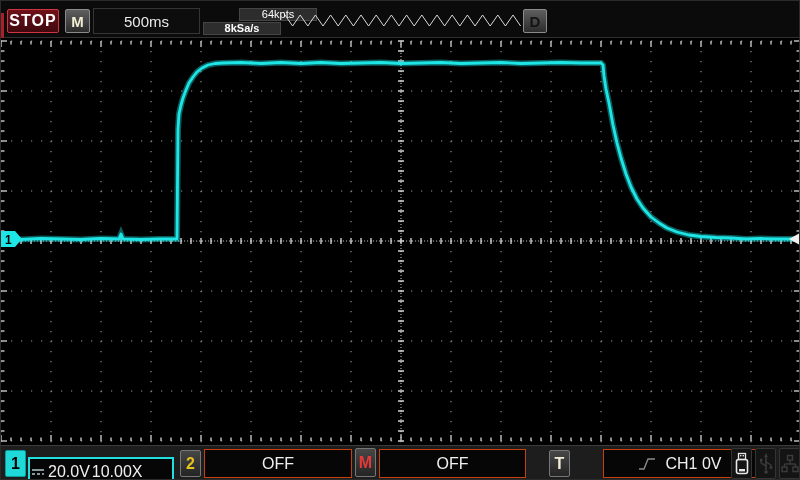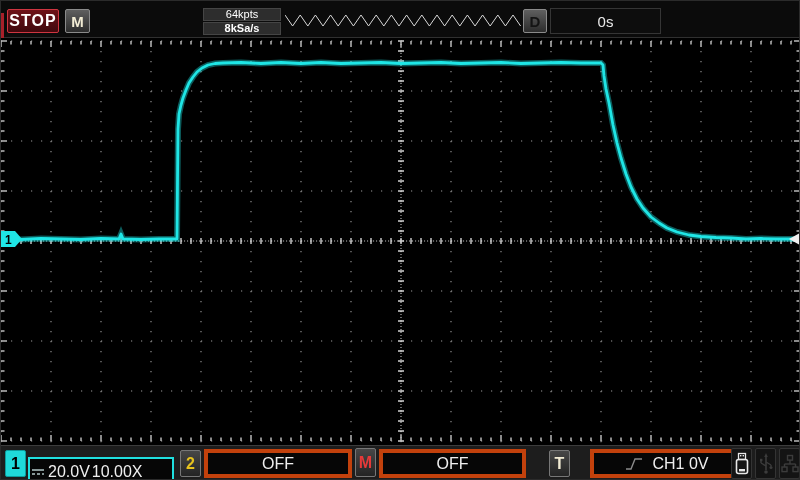--- a/index.html
+++ b/index.html
@@ -22,66 +22,66 @@
   .btn-m   { left:64px; top:8px; width:25px; height:24px; }
   .btn-d   { left:522px; top:8px; width:24px; height:24px; color:#141414; }
   .tb-box { position:absolute; top:7px; height:26px; background:#0d0d0d; border:1px solid #353535;
             display:flex; align-items:center; justify-content:center; color:#e9e9e9; font-size:15px; }
   .tb-timebase { left:92px;  width:107px; }
   .tb-pos      { left:549px; width:111px; }
   .tb-freq     { left:662px; width:136px; font-size:16px; }
   .mem { position:absolute; left:202px; width:78px; height:13px; background:#2d2d2d;
          border:1px solid #454545; color:#fff; font-size:11px; line-height:11px;
          display:flex; align-items:center; justify-content:center; }
-  .mem-top { top:7px; } .mem-bot { top:21px;font-weight:bold; }
+  .mem-top { top:7px;margin-left:36px; } .mem-bot { top:21px;font-weight:bold; }
   .zigzag { position:absolute; left:284px; top:8px; }
 
   
   .plot { position:absolute; left:0; top:37px; width:800px; height:407px; background:#000; }
 
   
   .botbar { position:absolute; left:0; top:444px; width:800px; height:36px; background:#1d1d1d;
             border-top:1px solid #3c3c3c; }
   .badge { position:absolute; top:4px; width:21px; height:27px; border:1px solid #777;
            border-radius:2px; background:linear-gradient(#474747,#242424);
            display:flex; align-items:center; justify-content:center;
            font-size:16px; font-weight:bold; }
   .badge-ch1 { left:4px; background:#1fd9d9; border-color:#0c9b9b; color:#000; }
   .badge-ch2 { left:179px; }
   .badge-m   { left:354px; top:2px; height:29px; }
   .badge-t   { left:548px; color:#f2ecd4; }
-  .info-box { position:absolute; top:3px; height:29px; background:#060606; border:4px solid #c2410c;
+  .info-box { position:absolute; top:3px; height:29px; background:#060606; border:1px solid #c2410c;
               display:flex; align-items:center; justify-content:center; color:#efefef; font-size:16px; }
   .ch1-box { left:27px; width:146px; border:2px solid #1fdfdf; justify-content:flex-start;
              gap:2px;margin-top:8px; }
   .ch2-box { left:203px; width:148px; }
   .m-box   { left:378px; width:147px; }
-  .trig-box{ left:589px; width:153px; gap:8px; }
+  .trig-box{ left:602px; width:153px; gap:8px; }
   .icon-box { position:absolute; top:2px; width:21px; height:31px; background:#141414;
               border:1px solid #343434; border-radius:2px;
               display:flex; align-items:center; justify-content:center; }
   .ib-usb { left:730px; } .ib-usbdev { left:754px; } .ib-lan { left:778px; }
   .txt { white-space:nowrap; }
 </style>
 </head>
 <body>
 
 <div class="screen">
 
   <div class="topbar">
     <div class="red-strip"></div>
     <div class="btn btn-stop">STOP</div>
     <div class="btn btn-m">M</div>
+    <div class="tb-box tb-timebase">500ms</div>
     <div class="mem mem-top">64kpts</div>
     <div class="mem mem-bot">8kSa/s</div>
     <svg class="zigzag" width="236" height="22">
       <polyline id="zz" fill="none" stroke="#d8d8d8" stroke-width="1" points="0,6 7.6,17 15.2,6 22.799999999999997,17 30.4,6 38,17 45.6,6 53.2,17 60.800000000000004,6 68.4,17 76,6 83.6,17 91.19999999999999,6 98.79999999999998,17 106.39999999999998,6 113.99999999999997,17 121.59999999999997,6 129.19999999999996,17 136.79999999999995,6 144.39999999999995,17 151.99999999999994,6 159.59999999999994,17 167.19999999999993,6 174.79999999999993,17 182.39999999999992,6 189.99999999999991,17 197.5999999999999,6 205.1999999999999,17 212.7999999999999,6 220.3999999999999,17 227.9999999999999,6 235.59999999999988,17"></polyline>
     </svg>
     <div class="btn btn-d">D</div>
-    <div class="tb-box tb-pos">0s</div>
   </div>
 
   <div class="plot">
     <svg id="gridsvg" width="800" height="407" viewBox="0 0 800 407">
       <path id="dots" stroke="#9a9a9a" stroke-width="1.1" fill="none" d="M0,3h1.2M10,3h1.2M20,3h1.2M30,3h1.2M40,3h1.2M50,3h1.2M60,3h1.2M70,3h1.2M80,3h1.2M90,3h1.2M100,3h1.2M110,3h1.2M120,3h1.2M130,3h1.2M140,3h1.2M150,3h1.2M160,3h1.2M170,3h1.2M180,3h1.2M190,3h1.2M200,3h1.2M210,3h1.2M220,3h1.2M230,3h1.2M240,3h1.2M250,3h1.2M260,3h1.2M270,3h1.2M280,3h1.2M290,3h1.2M300,3h1.2M310,3h1.2M320,3h1.2M330,3h1.2M340,3h1.2M350,3h1.2M360,3h1.2M370,3h1.2M380,3h1.2M390,3h1.2M400,3h1.2M410,3h1.2M420,3h1.2M430,3h1.2M440,3h1.2M450,3h1.2M460,3h1.2M470,3h1.2M480,3h1.2M490,3h1.2M500,3h1.2M510,3h1.2M520,3h1.2M530,3h1.2M540,3h1.2M550,3h1.2M560,3h1.2M570,3h1.2M580,3h1.2M590,3h1.2M600,3h1.2M610,3h1.2M620,3h1.2M630,3h1.2M640,3h1.2M650,3h1.2M660,3h1.2M670,3h1.2M680,3h1.2M690,3h1.2M700,3h1.2M710,3h1.2M720,3h1.2M730,3h1.2M740,3h1.2M750,3h1.2M760,3h1.2M770,3h1.2M780,3h1.2M790,3h1.2M799,3h1.2M0,53h1.2M10,53h1.2M20,53h1.2M30,53h1.2M40,53h1.2M50,53h1.2M60,53h1.2M70,53h1.2M80,53h1.2M90,53h1.2M100,53h1.2M110,53h1.2M120,53h1.2M130,53h1.2M140,53h1.2M150,53h1.2M160,53h1.2M170,53h1.2M180,53h1.2M190,53h1.2M200,53h1.2M210,53h1.2M220,53h1.2M230,53h1.2M240,53h1.2M250,53h1.2M260,53h1.2M270,53h1.2M280,53h1.2M290,53h1.2M300,53h1.2M310,53h1.2M320,53h1.2M330,53h1.2M340,53h1.2M350,53h1.2M360,53h1.2M370,53h1.2M380,53h1.2M390,53h1.2M400,53h1.2M410,53h1.2M420,53h1.2M430,53h1.2M440,53h1.2M450,53h1.2M460,53h1.2M470,53h1.2M480,53h1.2M490,53h1.2M500,53h1.2M510,53h1.2M520,53h1.2M530,53h1.2M540,53h1.2M550,53h1.2M560,53h1.2M570,53h1.2M580,53h1.2M590,53h1.2M600,53h1.2M610,53h1.2M620,53h1.2M630,53h1.2M640,53h1.2M650,53h1.2M660,53h1.2M670,53h1.2M680,53h1.2M690,53h1.2M700,53h1.2M710,53h1.2M720,53h1.2M730,53h1.2M740,53h1.2M750,53h1.2M760,53h1.2M770,53h1.2M780,53h1.2M790,53h1.2M799,53h1.2M0,103h1.2M10,103h1.2M20,103h1.2M30,103h1.2M40,103h1.2M50,103h1.2M60,103h1.2M70,103h1.2M80,103h1.2M90,103h1.2M100,103h1.2M110,103h1.2M120,103h1.2M130,103h1.2M140,103h1.2M150,103h1.2M160,103h1.2M170,103h1.2M180,103h1.2M190,103h1.2M200,103h1.2M210,103h1.2M220,103h1.2M230,103h1.2M240,103h1.2M250,103h1.2M260,103h1.2M270,103h1.2M280,103h1.2M290,103h1.2M300,103h1.2M310,103h1.2M320,103h1.2M330,103h1.2M340,103h1.2M350,103h1.2M360,103h1.2M370,103h1.2M380,103h1.2M390,103h1.2M400,103h1.2M410,103h1.2M420,103h1.2M430,103h1.2M440,103h1.2M450,103h1.2M460,103h1.2M470,103h1.2M480,103h1.2M490,103h1.2M500,103h1.2M510,103h1.2M520,103h1.2M530,103h1.2M540,103h1.2M550,103h1.2M560,103h1.2M570,103h1.2M580,103h1.2M590,103h1.2M600,103h1.2M610,103h1.2M620,103h1.2M630,103h1.2M640,103h1.2M650,103h1.2M660,103h1.2M670,103h1.2M680,103h1.2M690,103h1.2M700,103h1.2M710,103h1.2M720,103h1.2M730,103h1.2M740,103h1.2M750,103h1.2M760,103h1.2M770,103h1.2M780,103h1.2M790,103h1.2M799,103h1.2M0,153h1.2M10,153h1.2M20,153h1.2M30,153h1.2M40,153h1.2M50,153h1.2M60,153h1.2M70,153h1.2M80,153h1.2M90,153h1.2M100,153h1.2M110,153h1.2M120,153h1.2M130,153h1.2M140,153h1.2M150,153h1.2M160,153h1.2M170,153h1.2M180,153h1.2M190,153h1.2M200,153h1.2M210,153h1.2M220,153h1.2M230,153h1.2M240,153h1.2M250,153h1.2M260,153h1.2M270,153h1.2M280,153h1.2M290,153h1.2M300,153h1.2M310,153h1.2M320,153h1.2M330,153h1.2M340,153h1.2M350,153h1.2M360,153h1.2M370,153h1.2M380,153h1.2M390,153h1.2M400,153h1.2M410,153h1.2M420,153h1.2M430,153h1.2M440,153h1.2M450,153h1.2M460,153h1.2M470,153h1.2M480,153h1.2M490,153h1.2M500,153h1.2M510,153h1.2M520,153h1.2M530,153h1.2M540,153h1.2M550,153h1.2M560,153h1.2M570,153h1.2M580,153h1.2M590,153h1.2M600,153h1.2M610,153h1.2M620,153h1.2M630,153h1.2M640,153h1.2M650,153h1.2M660,153h1.2M670,153h1.2M680,153h1.2M690,153h1.2M700,153h1.2M710,153h1.2M720,153h1.2M730,153h1.2M740,153h1.2M750,153h1.2M760,153h1.2M770,153h1.2M780,153h1.2M790,153h1.2M799,153h1.2M0,203h1.2M10,203h1.2M20,203h1.2M30,203h1.2M40,203h1.2M50,203h1.2M60,203h1.2M70,203h1.2M80,203h1.2M90,203h1.2M100,203h1.2M110,203h1.2M120,203h1.2M130,203h1.2M140,203h1.2M150,203h1.2M160,203h1.2M170,203h1.2M180,203h1.2M190,203h1.2M200,203h1.2M210,203h1.2M220,203h1.2M230,203h1.2M240,203h1.2M250,203h1.2M260,203h1.2M270,203h1.2M280,203h1.2M290,203h1.2M300,203h1.2M310,203h1.2M320,203h1.2M330,203h1.2M340,203h1.2M350,203h1.2M360,203h1.2M370,203h1.2M380,203h1.2M390,203h1.2M400,203h1.2M410,203h1.2M420,203h1.2M430,203h1.2M440,203h1.2M450,203h1.2M460,203h1.2M470,203h1.2M480,203h1.2M490,203h1.2M500,203h1.2M510,203h1.2M520,203h1.2M530,203h1.2M540,203h1.2M550,203h1.2M560,203h1.2M570,203h1.2M580,203h1.2M590,203h1.2M600,203h1.2M610,203h1.2M620,203h1.2M630,203h1.2M640,203h1.2M650,203h1.2M660,203h1.2M670,203h1.2M680,203h1.2M690,203h1.2M700,203h1.2M710,203h1.2M720,203h1.2M730,203h1.2M740,203h1.2M750,203h1.2M760,203h1.2M770,203h1.2M780,203h1.2M790,203h1.2M799,203h1.2M0,253h1.2M10,253h1.2M20,253h1.2M30,253h1.2M40,253h1.2M50,253h1.2M60,253h1.2M70,253h1.2M80,253h1.2M90,253h1.2M100,253h1.2M110,253h1.2M120,253h1.2M130,253h1.2M140,253h1.2M150,253h1.2M160,253h1.2M170,253h1.2M180,253h1.2M190,253h1.2M200,253h1.2M210,253h1.2M220,253h1.2M230,253h1.2M240,253h1.2M250,253h1.2M260,253h1.2M270,253h1.2M280,253h1.2M290,253h1.2M300,253h1.2M310,253h1.2M320,253h1.2M330,253h1.2M340,253h1.2M350,253h1.2M360,253h1.2M370,253h1.2M380,253h1.2M390,253h1.2M400,253h1.2M410,253h1.2M420,253h1.2M430,253h1.2M440,253h1.2M450,253h1.2M460,253h1.2M470,253h1.2M480,253h1.2M490,253h1.2M500,253h1.2M510,253h1.2M520,253h1.2M530,253h1.2M540,253h1.2M550,253h1.2M560,253h1.2M570,253h1.2M580,253h1.2M590,253h1.2M600,253h1.2M610,253h1.2M620,253h1.2M630,253h1.2M640,253h1.2M650,253h1.2M660,253h1.2M670,253h1.2M680,253h1.2M690,253h1.2M700,253h1.2M710,253h1.2M720,253h1.2M730,253h1.2M740,253h1.2M750,253h1.2M760,253h1.2M770,253h1.2M780,253h1.2M790,253h1.2M799,253h1.2M0,303h1.2M10,303h1.2M20,303h1.2M30,303h1.2M40,303h1.2M50,303h1.2M60,303h1.2M70,303h1.2M80,303h1.2M90,303h1.2M100,303h1.2M110,303h1.2M120,303h1.2M130,303h1.2M140,303h1.2M150,303h1.2M160,303h1.2M170,303h1.2M180,303h1.2M190,303h1.2M200,303h1.2M210,303h1.2M220,303h1.2M230,303h1.2M240,303h1.2M250,303h1.2M260,303h1.2M270,303h1.2M280,303h1.2M290,303h1.2M300,303h1.2M310,303h1.2M320,303h1.2M330,303h1.2M340,303h1.2M350,303h1.2M360,303h1.2M370,303h1.2M380,303h1.2M390,303h1.2M400,303h1.2M410,303h1.2M420,303h1.2M430,303h1.2M440,303h1.2M450,303h1.2M460,303h1.2M470,303h1.2M480,303h1.2M490,303h1.2M500,303h1.2M510,303h1.2M520,303h1.2M530,303h1.2M540,303h1.2M550,303h1.2M560,303h1.2M570,303h1.2M580,303h1.2M590,303h1.2M600,303h1.2M610,303h1.2M620,303h1.2M630,303h1.2M640,303h1.2M650,303h1.2M660,303h1.2M670,303h1.2M680,303h1.2M690,303h1.2M700,303h1.2M710,303h1.2M720,303h1.2M730,303h1.2M740,303h1.2M750,303h1.2M760,303h1.2M770,303h1.2M780,303h1.2M790,303h1.2M799,303h1.2M0,353h1.2M10,353h1.2M20,353h1.2M30,353h1.2M40,353h1.2M50,353h1.2M60,353h1.2M70,353h1.2M80,353h1.2M90,353h1.2M100,353h1.2M110,353h1.2M120,353h1.2M130,353h1.2M140,353h1.2M150,353h1.2M160,353h1.2M170,353h1.2M180,353h1.2M190,353h1.2M200,353h1.2M210,353h1.2M220,353h1.2M230,353h1.2M240,353h1.2M250,353h1.2M260,353h1.2M270,353h1.2M280,353h1.2M290,353h1.2M300,353h1.2M310,353h1.2M320,353h1.2M330,353h1.2M340,353h1.2M350,353h1.2M360,353h1.2M370,353h1.2M380,353h1.2M390,353h1.2M400,353h1.2M410,353h1.2M420,353h1.2M430,353h1.2M440,353h1.2M450,353h1.2M460,353h1.2M470,353h1.2M480,353h1.2M490,353h1.2M500,353h1.2M510,353h1.2M520,353h1.2M530,353h1.2M540,353h1.2M550,353h1.2M560,353h1.2M570,353h1.2M580,353h1.2M590,353h1.2M600,353h1.2M610,353h1.2M620,353h1.2M630,353h1.2M640,353h1.2M650,353h1.2M660,353h1.2M670,353h1.2M680,353h1.2M690,353h1.2M700,353h1.2M710,353h1.2M720,353h1.2M730,353h1.2M740,353h1.2M750,353h1.2M760,353h1.2M770,353h1.2M780,353h1.2M790,353h1.2M799,353h1.2M0,403h1.2M10,403h1.2M20,403h1.2M30,403h1.2M40,403h1.2M50,403h1.2M60,403h1.2M70,403h1.2M80,403h1.2M90,403h1.2M100,403h1.2M110,403h1.2M120,403h1.2M130,403h1.2M140,403h1.2M150,403h1.2M160,403h1.2M170,403h1.2M180,403h1.2M190,403h1.2M200,403h1.2M210,403h1.2M220,403h1.2M230,403h1.2M240,403h1.2M250,403h1.2M260,403h1.2M270,403h1.2M280,403h1.2M290,403h1.2M300,403h1.2M310,403h1.2M320,403h1.2M330,403h1.2M340,403h1.2M350,403h1.2M360,403h1.2M370,403h1.2M380,403h1.2M390,403h1.2M400,403h1.2M410,403h1.2M420,403h1.2M430,403h1.2M440,403h1.2M450,403h1.2M460,403h1.2M470,403h1.2M480,403h1.2M490,403h1.2M500,403h1.2M510,403h1.2M520,403h1.2M530,403h1.2M540,403h1.2M550,403h1.2M560,403h1.2M570,403h1.2M580,403h1.2M590,403h1.2M600,403h1.2M610,403h1.2M620,403h1.2M630,403h1.2M640,403h1.2M650,403h1.2M660,403h1.2M670,403h1.2M680,403h1.2M690,403h1.2M700,403h1.2M710,403h1.2M720,403h1.2M730,403h1.2M740,403h1.2M750,403h1.2M760,403h1.2M770,403h1.2M780,403h1.2M790,403h1.2M799,403h1.2M0,3v1.2M0,13v1.2M0,23v1.2M0,33v1.2M0,43v1.2M0,53v1.2M0,63v1.2M0,73v1.2M0,83v1.2M0,93v1.2M0,103v1.2M0,113v1.2M0,123v1.2M0,133v1.2M0,143v1.2M0,153v1.2M0,163v1.2M0,173v1.2M0,183v1.2M0,193v1.2M0,203v1.2M0,213v1.2M0,223v1.2M0,233v1.2M0,243v1.2M0,253v1.2M0,263v1.2M0,273v1.2M0,283v1.2M0,293v1.2M0,303v1.2M0,313v1.2M0,323v1.2M0,333v1.2M0,343v1.2M0,353v1.2M0,363v1.2M0,373v1.2M0,383v1.2M0,393v1.2M0,403v1.2M50,3v1.2M50,13v1.2M50,23v1.2M50,33v1.2M50,43v1.2M50,53v1.2M50,63v1.2M50,73v1.2M50,83v1.2M50,93v1.2M50,103v1.2M50,113v1.2M50,123v1.2M50,133v1.2M50,143v1.2M50,153v1.2M50,163v1.2M50,173v1.2M50,183v1.2M50,193v1.2M50,203v1.2M50,213v1.2M50,223v1.2M50,233v1.2M50,243v1.2M50,253v1.2M50,263v1.2M50,273v1.2M50,283v1.2M50,293v1.2M50,303v1.2M50,313v1.2M50,323v1.2M50,333v1.2M50,343v1.2M50,353v1.2M50,363v1.2M50,373v1.2M50,383v1.2M50,393v1.2M50,403v1.2M100,3v1.2M100,13v1.2M100,23v1.2M100,33v1.2M100,43v1.2M100,53v1.2M100,63v1.2M100,73v1.2M100,83v1.2M100,93v1.2M100,103v1.2M100,113v1.2M100,123v1.2M100,133v1.2M100,143v1.2M100,153v1.2M100,163v1.2M100,173v1.2M100,183v1.2M100,193v1.2M100,203v1.2M100,213v1.2M100,223v1.2M100,233v1.2M100,243v1.2M100,253v1.2M100,263v1.2M100,273v1.2M100,283v1.2M100,293v1.2M100,303v1.2M100,313v1.2M100,323v1.2M100,333v1.2M100,343v1.2M100,353v1.2M100,363v1.2M100,373v1.2M100,383v1.2M100,393v1.2M100,403v1.2M150,3v1.2M150,13v1.2M150,23v1.2M150,33v1.2M150,43v1.2M150,53v1.2M150,63v1.2M150,73v1.2M150,83v1.2M150,93v1.2M150,103v1.2M150,113v1.2M150,123v1.2M150,133v1.2M150,143v1.2M150,153v1.2M150,163v1.2M150,173v1.2M150,183v1.2M150,193v1.2M150,203v1.2M150,213v1.2M150,223v1.2M150,233v1.2M150,243v1.2M150,253v1.2M150,263v1.2M150,273v1.2M150,283v1.2M150,293v1.2M150,303v1.2M150,313v1.2M150,323v1.2M150,333v1.2M150,343v1.2M150,353v1.2M150,363v1.2M150,373v1.2M150,383v1.2M150,393v1.2M150,403v1.2M200,3v1.2M200,13v1.2M200,23v1.2M200,33v1.2M200,43v1.2M200,53v1.2M200,63v1.2M200,73v1.2M200,83v1.2M200,93v1.2M200,103v1.2M200,113v1.2M200,123v1.2M200,133v1.2M200,143v1.2M200,153v1.2M200,163v1.2M200,173v1.2M200,183v1.2M200,193v1.2M200,203v1.2M200,213v1.2M200,223v1.2M200,233v1.2M200,243v1.2M200,253v1.2M200,263v1.2M200,273v1.2M200,283v1.2M200,293v1.2M200,303v1.2M200,313v1.2M200,323v1.2M200,333v1.2M200,343v1.2M200,353v1.2M200,363v1.2M200,373v1.2M200,383v1.2M200,393v1.2M200,403v1.2M250,3v1.2M250,13v1.2M250,23v1.2M250,33v1.2M250,43v1.2M250,53v1.2M250,63v1.2M250,73v1.2M250,83v1.2M250,93v1.2M250,103v1.2M250,113v1.2M250,123v1.2M250,133v1.2M250,143v1.2M250,153v1.2M250,163v1.2M250,173v1.2M250,183v1.2M250,193v1.2M250,203v1.2M250,213v1.2M250,223v1.2M250,233v1.2M250,243v1.2M250,253v1.2M250,263v1.2M250,273v1.2M250,283v1.2M250,293v1.2M250,303v1.2M250,313v1.2M250,323v1.2M250,333v1.2M250,343v1.2M250,353v1.2M250,363v1.2M250,373v1.2M250,383v1.2M250,393v1.2M250,403v1.2M300,3v1.2M300,13v1.2M300,23v1.2M300,33v1.2M300,43v1.2M300,53v1.2M300,63v1.2M300,73v1.2M300,83v1.2M300,93v1.2M300,103v1.2M300,113v1.2M300,123v1.2M300,133v1.2M300,143v1.2M300,153v1.2M300,163v1.2M300,173v1.2M300,183v1.2M300,193v1.2M300,203v1.2M300,213v1.2M300,223v1.2M300,233v1.2M300,243v1.2M300,253v1.2M300,263v1.2M300,273v1.2M300,283v1.2M300,293v1.2M300,303v1.2M300,313v1.2M300,323v1.2M300,333v1.2M300,343v1.2M300,353v1.2M300,363v1.2M300,373v1.2M300,383v1.2M300,393v1.2M300,403v1.2M350,3v1.2M350,13v1.2M350,23v1.2M350,33v1.2M350,43v1.2M350,53v1.2M350,63v1.2M350,73v1.2M350,83v1.2M350,93v1.2M350,103v1.2M350,113v1.2M350,123v1.2M350,133v1.2M350,143v1.2M350,153v1.2M350,163v1.2M350,173v1.2M350,183v1.2M350,193v1.2M350,203v1.2M350,213v1.2M350,223v1.2M350,233v1.2M350,243v1.2M350,253v1.2M350,263v1.2M350,273v1.2M350,283v1.2M350,293v1.2M350,303v1.2M350,313v1.2M350,323v1.2M350,333v1.2M350,343v1.2M350,353v1.2M350,363v1.2M350,373v1.2M350,383v1.2M350,393v1.2M350,403v1.2M400,3v1.2M400,13v1.2M400,23v1.2M400,33v1.2M400,43v1.2M400,53v1.2M400,63v1.2M400,73v1.2M400,83v1.2M400,93v1.2M400,103v1.2M400,113v1.2M400,123v1.2M400,133v1.2M400,143v1.2M400,153v1.2M400,163v1.2M400,173v1.2M400,183v1.2M400,193v1.2M400,203v1.2M400,213v1.2M400,223v1.2M400,233v1.2M400,243v1.2M400,253v1.2M400,263v1.2M400,273v1.2M400,283v1.2M400,293v1.2M400,303v1.2M400,313v1.2M400,323v1.2M400,333v1.2M400,343v1.2M400,353v1.2M400,363v1.2M400,373v1.2M400,383v1.2M400,393v1.2M400,403v1.2M450,3v1.2M450,13v1.2M450,23v1.2M450,33v1.2M450,43v1.2M450,53v1.2M450,63v1.2M450,73v1.2M450,83v1.2M450,93v1.2M450,103v1.2M450,113v1.2M450,123v1.2M450,133v1.2M450,143v1.2M450,153v1.2M450,163v1.2M450,173v1.2M450,183v1.2M450,193v1.2M450,203v1.2M450,213v1.2M450,223v1.2M450,233v1.2M450,243v1.2M450,253v1.2M450,263v1.2M450,273v1.2M450,283v1.2M450,293v1.2M450,303v1.2M450,313v1.2M450,323v1.2M450,333v1.2M450,343v1.2M450,353v1.2M450,363v1.2M450,373v1.2M450,383v1.2M450,393v1.2M450,403v1.2M500,3v1.2M500,13v1.2M500,23v1.2M500,33v1.2M500,43v1.2M500,53v1.2M500,63v1.2M500,73v1.2M500,83v1.2M500,93v1.2M500,103v1.2M500,113v1.2M500,123v1.2M500,133v1.2M500,143v1.2M500,153v1.2M500,163v1.2M500,173v1.2M500,183v1.2M500,193v1.2M500,203v1.2M500,213v1.2M500,223v1.2M500,233v1.2M500,243v1.2M500,253v1.2M500,263v1.2M500,273v1.2M500,283v1.2M500,293v1.2M500,303v1.2M500,313v1.2M500,323v1.2M500,333v1.2M500,343v1.2M500,353v1.2M500,363v1.2M500,373v1.2M500,383v1.2M500,393v1.2M500,403v1.2M550,3v1.2M550,13v1.2M550,23v1.2M550,33v1.2M550,43v1.2M550,53v1.2M550,63v1.2M550,73v1.2M550,83v1.2M550,93v1.2M550,103v1.2M550,113v1.2M550,123v1.2M550,133v1.2M550,143v1.2M550,153v1.2M550,163v1.2M550,173v1.2M550,183v1.2M550,193v1.2M550,203v1.2M550,213v1.2M550,223v1.2M550,233v1.2M550,243v1.2M550,253v1.2M550,263v1.2M550,273v1.2M550,283v1.2M550,293v1.2M550,303v1.2M550,313v1.2M550,323v1.2M550,333v1.2M550,343v1.2M550,353v1.2M550,363v1.2M550,373v1.2M550,383v1.2M550,393v1.2M550,403v1.2M600,3v1.2M600,13v1.2M600,23v1.2M600,33v1.2M600,43v1.2M600,53v1.2M600,63v1.2M600,73v1.2M600,83v1.2M600,93v1.2M600,103v1.2M600,113v1.2M600,123v1.2M600,133v1.2M600,143v1.2M600,153v1.2M600,163v1.2M600,173v1.2M600,183v1.2M600,193v1.2M600,203v1.2M600,213v1.2M600,223v1.2M600,233v1.2M600,243v1.2M600,253v1.2M600,263v1.2M600,273v1.2M600,283v1.2M600,293v1.2M600,303v1.2M600,313v1.2M600,323v1.2M600,333v1.2M600,343v1.2M600,353v1.2M600,363v1.2M600,373v1.2M600,383v1.2M600,393v1.2M600,403v1.2M650,3v1.2M650,13v1.2M650,23v1.2M650,33v1.2M650,43v1.2M650,53v1.2M650,63v1.2M650,73v1.2M650,83v1.2M650,93v1.2M650,103v1.2M650,113v1.2M650,123v1.2M650,133v1.2M650,143v1.2M650,153v1.2M650,163v1.2M650,173v1.2M650,183v1.2M650,193v1.2M650,203v1.2M650,213v1.2M650,223v1.2M650,233v1.2M650,243v1.2M650,253v1.2M650,263v1.2M650,273v1.2M650,283v1.2M650,293v1.2M650,303v1.2M650,313v1.2M650,323v1.2M650,333v1.2M650,343v1.2M650,353v1.2M650,363v1.2M650,373v1.2M650,383v1.2M650,393v1.2M650,403v1.2M700,3v1.2M700,13v1.2M700,23v1.2M700,33v1.2M700,43v1.2M700,53v1.2M700,63v1.2M700,73v1.2M700,83v1.2M700,93v1.2M700,103v1.2M700,113v1.2M700,123v1.2M700,133v1.2M700,143v1.2M700,153v1.2M700,163v1.2M700,173v1.2M700,183v1.2M700,193v1.2M700,203v1.2M700,213v1.2M700,223v1.2M700,233v1.2M700,243v1.2M700,253v1.2M700,263v1.2M700,273v1.2M700,283v1.2M700,293v1.2M700,303v1.2M700,313v1.2M700,323v1.2M700,333v1.2M700,343v1.2M700,353v1.2M700,363v1.2M700,373v1.2M700,383v1.2M700,393v1.2M700,403v1.2M750,3v1.2M750,13v1.2M750,23v1.2M750,33v1.2M750,43v1.2M750,53v1.2M750,63v1.2M750,73v1.2M750,83v1.2M750,93v1.2M750,103v1.2M750,113v1.2M750,123v1.2M750,133v1.2M750,143v1.2M750,153v1.2M750,163v1.2M750,173v1.2M750,183v1.2M750,193v1.2M750,203v1.2M750,213v1.2M750,223v1.2M750,233v1.2M750,243v1.2M750,253v1.2M750,263v1.2M750,273v1.2M750,283v1.2M750,293v1.2M750,303v1.2M750,313v1.2M750,323v1.2M750,333v1.2M750,343v1.2M750,353v1.2M750,363v1.2M750,373v1.2M750,383v1.2M750,393v1.2M750,403v1.2M799,3v1.2M799,13v1.2M799,23v1.2M799,33v1.2M799,43v1.2M799,53v1.2M799,63v1.2M799,73v1.2M799,83v1.2M799,93v1.2M799,103v1.2M799,113v1.2M799,123v1.2M799,133v1.2M799,143v1.2M799,153v1.2M799,163v1.2M799,173v1.2M799,183v1.2M799,193v1.2M799,203v1.2M799,213v1.2M799,223v1.2M799,233v1.2M799,243v1.2M799,253v1.2M799,263v1.2M799,273v1.2M799,283v1.2M799,293v1.2M799,303v1.2M799,313v1.2M799,323v1.2M799,333v1.2M799,343v1.2M799,353v1.2M799,363v1.2M799,373v1.2M799,383v1.2M799,393v1.2M799,403v1.2"></path>
       <path id="cdots" stroke="#c0c0c0" stroke-width="1.1" fill="none" d="M400,3v1.1M400,6v1.1M400,9v1.1M400,12v1.1M400,15v1.1M400,18v1.1M400,21v1.1M400,24v1.1M400,27v1.1M400,30v1.1M400,33v1.1M400,36v1.1M400,39v1.1M400,42v1.1M400,45v1.1M400,48v1.1M400,51v1.1M400,54v1.1M400,57v1.1M400,60v1.1M400,63v1.1M400,66v1.1M400,69v1.1M400,72v1.1M400,75v1.1M400,78v1.1M400,81v1.1M400,84v1.1M400,87v1.1M400,90v1.1M400,93v1.1M400,96v1.1M400,99v1.1M400,102v1.1M400,105v1.1M400,108v1.1M400,111v1.1M400,114v1.1M400,117v1.1M400,120v1.1M400,123v1.1M400,126v1.1M400,129v1.1M400,132v1.1M400,135v1.1M400,138v1.1M400,141v1.1M400,144v1.1M400,147v1.1M400,150v1.1M400,153v1.1M400,156v1.1M400,159v1.1M400,162v1.1M400,165v1.1M400,168v1.1M400,171v1.1M400,174v1.1M400,177v1.1M400,180v1.1M400,183v1.1M400,186v1.1M400,189v1.1M400,192v1.1M400,195v1.1M400,198v1.1M400,201v1.1M400,204v1.1M400,207v1.1M400,210v1.1M400,213v1.1M400,216v1.1M400,219v1.1M400,222v1.1M400,225v1.1M400,228v1.1M400,231v1.1M400,234v1.1M400,237v1.1M400,240v1.1M400,243v1.1M400,246v1.1M400,249v1.1M400,252v1.1M400,255v1.1M400,258v1.1M400,261v1.1M400,264v1.1M400,267v1.1M400,270v1.1M400,273v1.1M400,276v1.1M400,279v1.1M400,282v1.1M400,285v1.1M400,288v1.1M400,291v1.1M400,294v1.1M400,297v1.1M400,300v1.1M400,303v1.1M400,306v1.1M400,309v1.1M400,312v1.1M400,315v1.1M400,318v1.1M400,321v1.1M400,324v1.1M400,327v1.1M400,330v1.1M400,333v1.1M400,336v1.1M400,339v1.1M400,342v1.1M400,345v1.1M400,348v1.1M400,351v1.1M400,354v1.1M400,357v1.1M400,360v1.1M400,363v1.1M400,366v1.1M400,369v1.1M400,372v1.1M400,375v1.1M400,378v1.1M400,381v1.1M400,384v1.1M400,387v1.1M400,390v1.1M400,393v1.1M400,396v1.1M400,399v1.1M400,402v1.1M0,203h1.1M3,203h1.1M6,203h1.1M9,203h1.1M12,203h1.1M15,203h1.1M18,203h1.1M21,203h1.1M24,203h1.1M27,203h1.1M30,203h1.1M33,203h1.1M36,203h1.1M39,203h1.1M42,203h1.1M45,203h1.1M48,203h1.1M51,203h1.1M54,203h1.1M57,203h1.1M60,203h1.1M63,203h1.1M66,203h1.1M69,203h1.1M72,203h1.1M75,203h1.1M78,203h1.1M81,203h1.1M84,203h1.1M87,203h1.1M90,203h1.1M93,203h1.1M96,203h1.1M99,203h1.1M102,203h1.1M105,203h1.1M108,203h1.1M111,203h1.1M114,203h1.1M117,203h1.1M120,203h1.1M123,203h1.1M126,203h1.1M129,203h1.1M132,203h1.1M135,203h1.1M138,203h1.1M141,203h1.1M144,203h1.1M147,203h1.1M150,203h1.1M153,203h1.1M156,203h1.1M159,203h1.1M162,203h1.1M165,203h1.1M168,203h1.1M171,203h1.1M174,203h1.1M177,203h1.1M180,203h1.1M183,203h1.1M186,203h1.1M189,203h1.1M192,203h1.1M195,203h1.1M198,203h1.1M201,203h1.1M204,203h1.1M207,203h1.1M210,203h1.1M213,203h1.1M216,203h1.1M219,203h1.1M222,203h1.1M225,203h1.1M228,203h1.1M231,203h1.1M234,203h1.1M237,203h1.1M240,203h1.1M243,203h1.1M246,203h1.1M249,203h1.1M252,203h1.1M255,203h1.1M258,203h1.1M261,203h1.1M264,203h1.1M267,203h1.1M270,203h1.1M273,203h1.1M276,203h1.1M279,203h1.1M282,203h1.1M285,203h1.1M288,203h1.1M291,203h1.1M294,203h1.1M297,203h1.1M300,203h1.1M303,203h1.1M306,203h1.1M309,203h1.1M312,203h1.1M315,203h1.1M318,203h1.1M321,203h1.1M324,203h1.1M327,203h1.1M330,203h1.1M333,203h1.1M336,203h1.1M339,203h1.1M342,203h1.1M345,203h1.1M348,203h1.1M351,203h1.1M354,203h1.1M357,203h1.1M360,203h1.1M363,203h1.1M366,203h1.1M369,203h1.1M372,203h1.1M375,203h1.1M378,203h1.1M381,203h1.1M384,203h1.1M387,203h1.1M390,203h1.1M393,203h1.1M396,203h1.1M399,203h1.1M402,203h1.1M405,203h1.1M408,203h1.1M411,203h1.1M414,203h1.1M417,203h1.1M420,203h1.1M423,203h1.1M426,203h1.1M429,203h1.1M432,203h1.1M435,203h1.1M438,203h1.1M441,203h1.1M444,203h1.1M447,203h1.1M450,203h1.1M453,203h1.1M456,203h1.1M459,203h1.1M462,203h1.1M465,203h1.1M468,203h1.1M471,203h1.1M474,203h1.1M477,203h1.1M480,203h1.1M483,203h1.1M486,203h1.1M489,203h1.1M492,203h1.1M495,203h1.1M498,203h1.1M501,203h1.1M504,203h1.1M507,203h1.1M510,203h1.1M513,203h1.1M516,203h1.1M519,203h1.1M522,203h1.1M525,203h1.1M528,203h1.1M531,203h1.1M534,203h1.1M537,203h1.1M540,203h1.1M543,203h1.1M546,203h1.1M549,203h1.1M552,203h1.1M555,203h1.1M558,203h1.1M561,203h1.1M564,203h1.1M567,203h1.1M570,203h1.1M573,203h1.1M576,203h1.1M579,203h1.1M582,203h1.1M585,203h1.1M588,203h1.1M591,203h1.1M594,203h1.1M597,203h1.1M600,203h1.1M603,203h1.1M606,203h1.1M609,203h1.1M612,203h1.1M615,203h1.1M618,203h1.1M621,203h1.1M624,203h1.1M627,203h1.1M630,203h1.1M633,203h1.1M636,203h1.1M639,203h1.1M642,203h1.1M645,203h1.1M648,203h1.1M651,203h1.1M654,203h1.1M657,203h1.1M660,203h1.1M663,203h1.1M666,203h1.1M669,203h1.1M672,203h1.1M675,203h1.1M678,203h1.1M681,203h1.1M684,203h1.1M687,203h1.1M690,203h1.1M693,203h1.1M696,203h1.1M699,203h1.1M702,203h1.1M705,203h1.1M708,203h1.1M711,203h1.1M714,203h1.1M717,203h1.1M720,203h1.1M723,203h1.1M726,203h1.1M729,203h1.1M732,203h1.1M735,203h1.1M738,203h1.1M741,203h1.1M744,203h1.1M747,203h1.1M750,203h1.1M753,203h1.1M756,203h1.1M759,203h1.1M762,203h1.1M765,203h1.1M768,203h1.1M771,203h1.1M774,203h1.1M777,203h1.1M780,203h1.1M783,203h1.1M786,203h1.1M789,203h1.1M792,203h1.1M795,203h1.1M798,203h1.1"></path>
       <path id="cticks" stroke="#cfcfcf" stroke-width="1.4" fill="none" d="M397,3h6M397,13h6M397,23h6M397,33h6M397,43h6M397,53h6M397,63h6M397,73h6M397,83h6M397,93h6M397,103h6M397,113h6M397,123h6M397,133h6M397,143h6M397,153h6M397,163h6M397,173h6M397,183h6M397,193h6M397,203h6M397,213h6M397,223h6M397,233h6M397,243h6M397,253h6M397,263h6M397,273h6M397,283h6M397,293h6M397,303h6M397,313h6M397,323h6M397,333h6M397,343h6M397,353h6M397,363h6M397,373h6M397,383h6M397,393h6M397,403h6M0,200v6M10,200v6M20,200v6M30,200v6M40,200v6M50,200v6M60,200v6M70,200v6M80,200v6M90,200v6M100,200v6M110,200v6M120,200v6M130,200v6M140,200v6M150,200v6M160,200v6M170,200v6M180,200v6M190,200v6M200,200v6M210,200v6M220,200v6M230,200v6M240,200v6M250,200v6M260,200v6M270,200v6M280,200v6M290,200v6M300,200v6M310,200v6M320,200v6M330,200v6M340,200v6M350,200v6M360,200v6M370,200v6M380,200v6M390,200v6M400,200v6M410,200v6M420,200v6M430,200v6M440,200v6M450,200v6M460,200v6M470,200v6M480,200v6M490,200v6M500,200v6M510,200v6M520,200v6M530,200v6M540,200v6M550,200v6M560,200v6M570,200v6M580,200v6M590,200v6M600,200v6M610,200v6M620,200v6M630,200v6M640,200v6M650,200v6M660,200v6M670,200v6M680,200v6M690,200v6M700,200v6M710,200v6M720,200v6M730,200v6M740,200v6M750,200v6M760,200v6M770,200v6M780,200v6M790,200v6M799,200v6"></path>
       <path id="eticks" stroke="#b9b9b9" stroke-width="1.5" fill="none" d="M0,3v6M0,403v-6M10,3v3.5M10,403v-3.5M20,3v3.5M20,403v-3.5M30,3v3.5M30,403v-3.5M40,3v3.5M40,403v-3.5M50,3v6M50,403v-6M60,3v3.5M60,403v-3.5M70,3v3.5M70,403v-3.5M80,3v3.5M80,403v-3.5M90,3v3.5M90,403v-3.5M100,3v6M100,403v-6M110,3v3.5M110,403v-3.5M120,3v3.5M120,403v-3.5M130,3v3.5M130,403v-3.5M140,3v3.5M140,403v-3.5M150,3v6M150,403v-6M160,3v3.5M160,403v-3.5M170,3v3.5M170,403v-3.5M180,3v3.5M180,403v-3.5M190,3v3.5M190,403v-3.5M200,3v6M200,403v-6M210,3v3.5M210,403v-3.5M220,3v3.5M220,403v-3.5M230,3v3.5M230,403v-3.5M240,3v3.5M240,403v-3.5M250,3v6M250,403v-6M260,3v3.5M260,403v-3.5M270,3v3.5M270,403v-3.5M280,3v3.5M280,403v-3.5M290,3v3.5M290,403v-3.5M300,3v6M300,403v-6M310,3v3.5M310,403v-3.5M320,3v3.5M320,403v-3.5M330,3v3.5M330,403v-3.5M340,3v3.5M340,403v-3.5M350,3v6M350,403v-6M360,3v3.5M360,403v-3.5M370,3v3.5M370,403v-3.5M380,3v3.5M380,403v-3.5M390,3v3.5M390,403v-3.5M400,3v6M400,403v-6M410,3v3.5M410,403v-3.5M420,3v3.5M420,403v-3.5M430,3v3.5M430,403v-3.5M440,3v3.5M440,403v-3.5M450,3v6M450,403v-6M460,3v3.5M460,403v-3.5M470,3v3.5M470,403v-3.5M480,3v3.5M480,403v-3.5M490,3v3.5M490,403v-3.5M500,3v6M500,403v-6M510,3v3.5M510,403v-3.5M520,3v3.5M520,403v-3.5M530,3v3.5M530,403v-3.5M540,3v3.5M540,403v-3.5M550,3v6M550,403v-6M560,3v3.5M560,403v-3.5M570,3v3.5M570,403v-3.5M580,3v3.5M580,403v-3.5M590,3v3.5M590,403v-3.5M600,3v6M600,403v-6M610,3v3.5M610,403v-3.5M620,3v3.5M620,403v-3.5M630,3v3.5M630,403v-3.5M640,3v3.5M640,403v-3.5M650,3v6M650,403v-6M660,3v3.5M660,403v-3.5M670,3v3.5M670,403v-3.5M680,3v3.5M680,403v-3.5M690,3v3.5M690,403v-3.5M700,3v6M700,403v-6M710,3v3.5M710,403v-3.5M720,3v3.5M720,403v-3.5M730,3v3.5M730,403v-3.5M740,3v3.5M740,403v-3.5M750,3v6M750,403v-6M760,3v3.5M760,403v-3.5M770,3v3.5M770,403v-3.5M780,3v3.5M780,403v-3.5M790,3v3.5M790,403v-3.5M799,3v6M799,403v-6M0,3h6M799,3h-6M0,13h3.5M799,13h-3.5M0,23h3.5M799,23h-3.5M0,33h3.5M799,33h-3.5M0,43h3.5M799,43h-3.5M0,53h6M799,53h-6M0,63h3.5M799,63h-3.5M0,73h3.5M799,73h-3.5M0,83h3.5M799,83h-3.5M0,93h3.5M799,93h-3.5M0,103h6M799,103h-6M0,113h3.5M799,113h-3.5M0,123h3.5M799,123h-3.5M0,133h3.5M799,133h-3.5M0,143h3.5M799,143h-3.5M0,153h6M799,153h-6M0,163h3.5M799,163h-3.5M0,173h3.5M799,173h-3.5M0,183h3.5M799,183h-3.5M0,193h3.5M799,193h-3.5M0,203h6M799,203h-6M0,213h3.5M799,213h-3.5M0,223h3.5M799,223h-3.5M0,233h3.5M799,233h-3.5M0,243h3.5M799,243h-3.5M0,253h6M799,253h-6M0,263h3.5M799,263h-3.5M0,273h3.5M799,273h-3.5M0,283h3.5M799,283h-3.5M0,293h3.5M799,293h-3.5M0,303h6M799,303h-6M0,313h3.5M799,313h-3.5M0,323h3.5M799,323h-3.5M0,333h3.5M799,333h-3.5M0,343h3.5M799,343h-3.5M0,353h6M799,353h-6M0,363h3.5M799,363h-3.5M0,373h3.5M799,373h-3.5M0,383h3.5M799,383h-3.5M0,393h3.5M799,393h-3.5M0,403h6M799,403h-6"></path>
       <polyline id="trace-glow" fill="none" stroke-width="6" stroke-opacity="0.4" points="0,201 20,201.5 40,200.5 60,201 80,201.5 100,200.5 118,201 120,196 122,201 140,201.5 158,201 170,201 176,201 176.5,143 177,91 178,76 180,67 182,60 185,52 188,45 192,39 196,34 201,30 207,27 214,25.5 222,25 240,24.5 260,25.5 280,24.5 300,25.5 320,24.5 340,25.5 360,25 380,24.5 400,25.5 420,25 440,24.5 460,25.5 480,25 500,24.5 520,25.5 540,25 560,24.5 580,25 600,25 602,27 603,38 605,51 608,65 612,87 616,105 620,120 625,136 630,149 636,161 642,170 650,179 658,185 666,190 676,194 688,197 700,198.5 715,199.5 730,200 745,201 760,200.5 775,201 790,201 800,201" stroke="#1fe6e6"></polyline>
       <polyline id="trace" fill="none" stroke-width="2.8" stroke-linejoin="round" points="0,201 20,201.5 40,200.5 60,201 80,201.5 100,200.5 118,201 120,196 122,201 140,201.5 158,201 170,201 176,201 176.5,143 177,91 178,76 180,67 182,60 185,52 188,45 192,39 196,34 201,30 207,27 214,25.5 222,25 240,24.5 260,25.5 280,24.5 300,25.5 320,24.5 340,25.5 360,25 380,24.5 400,25.5 420,25 440,24.5 460,25.5 480,25 500,24.5 520,25.5 540,25 560,24.5 580,25 600,25 602,27 603,38 605,51 608,65 612,87 616,105 620,120 625,136 630,149 636,161 642,170 650,179 658,185 666,190 676,194 688,197 700,198.5 715,199.5 730,200 745,201 760,200.5 775,201 790,201 800,201" stroke="#1fe6e6"></polyline>

